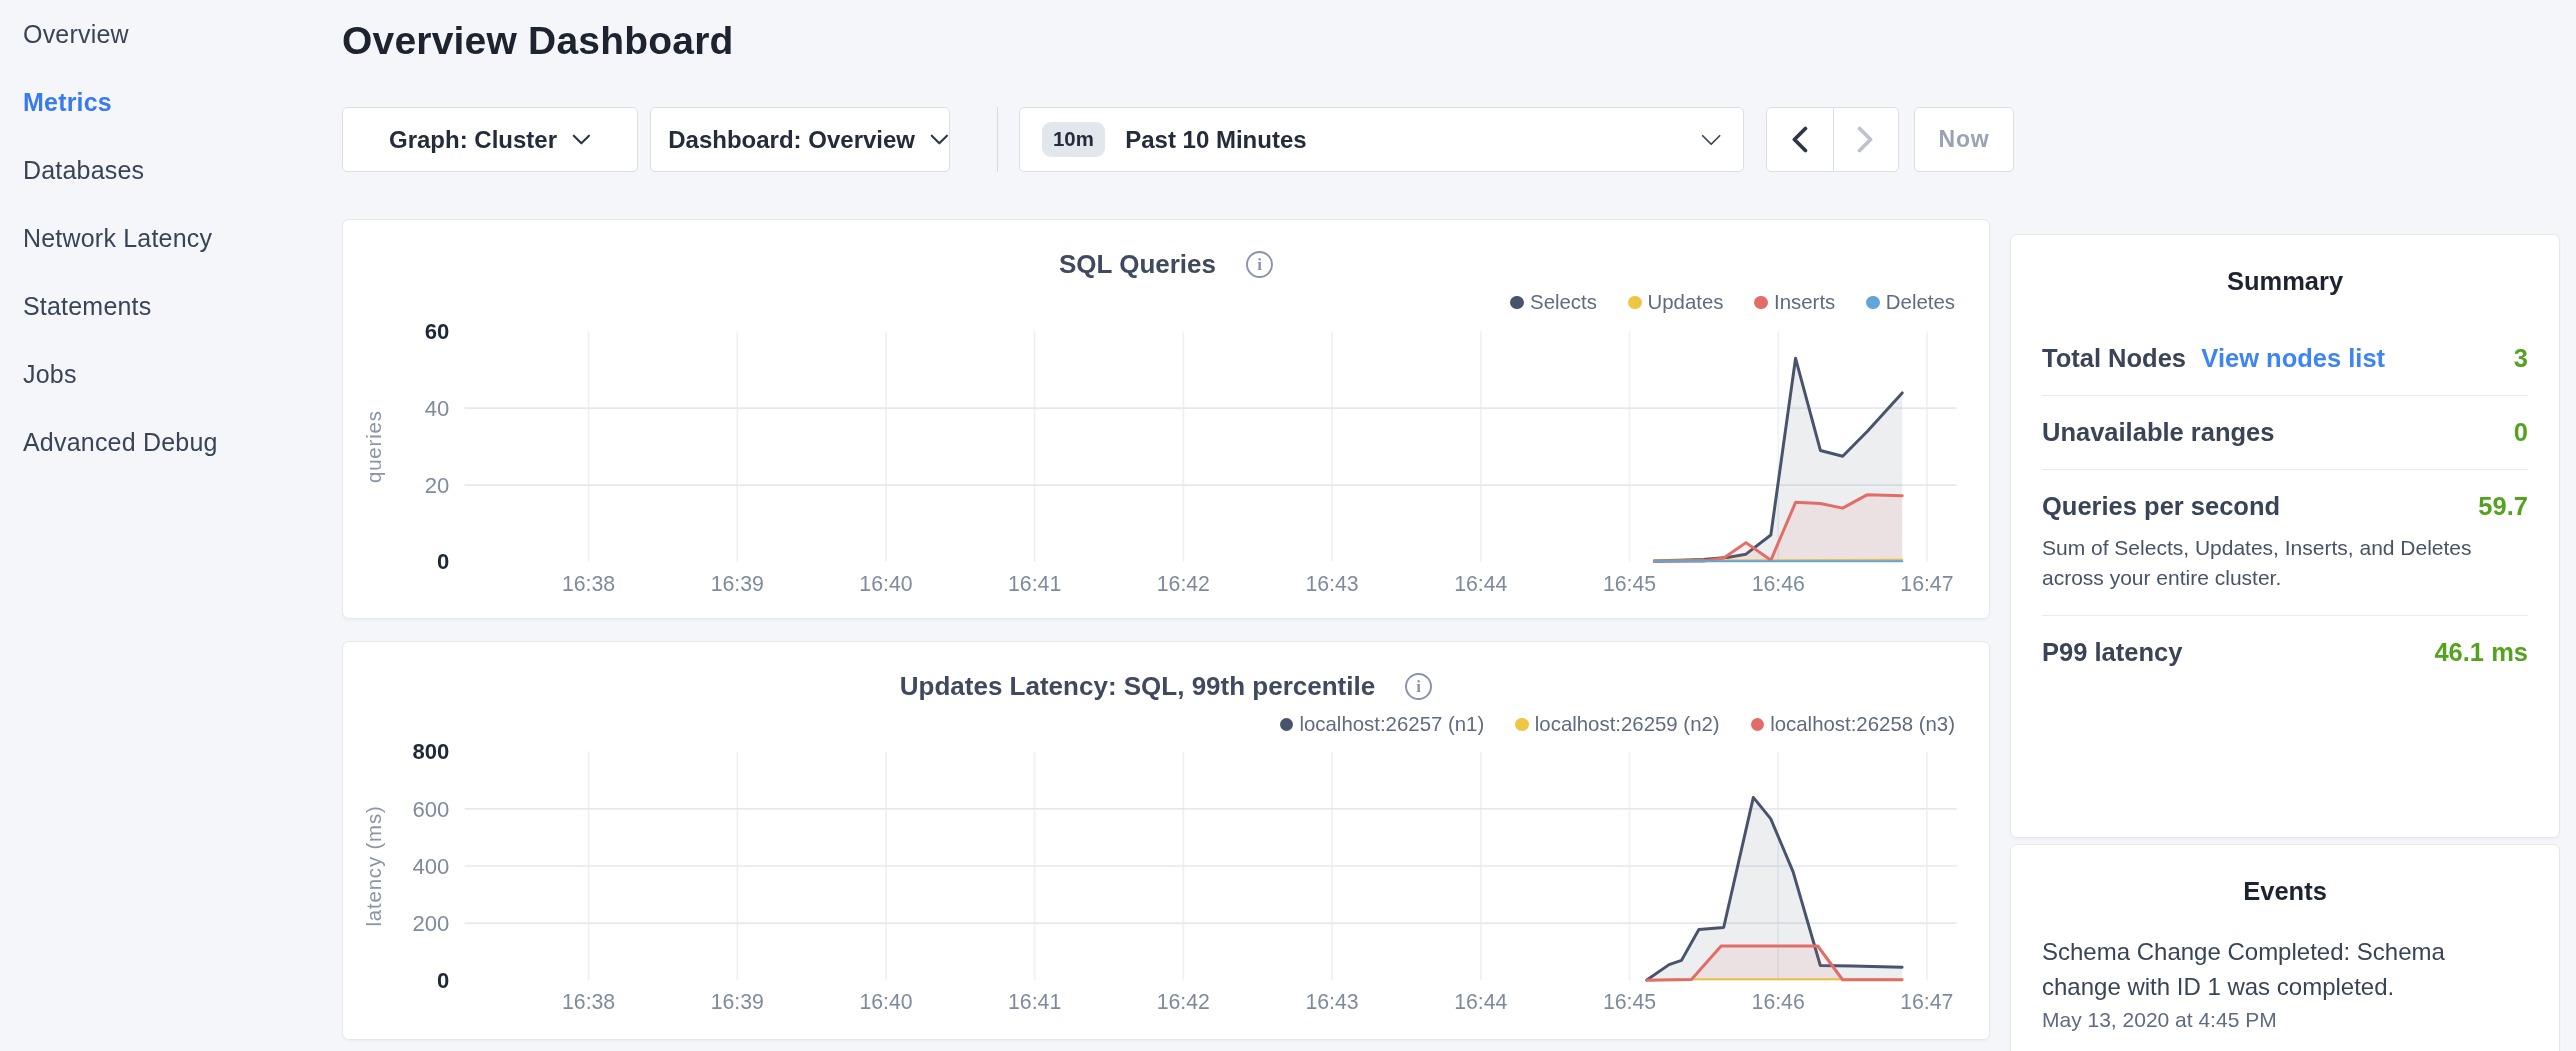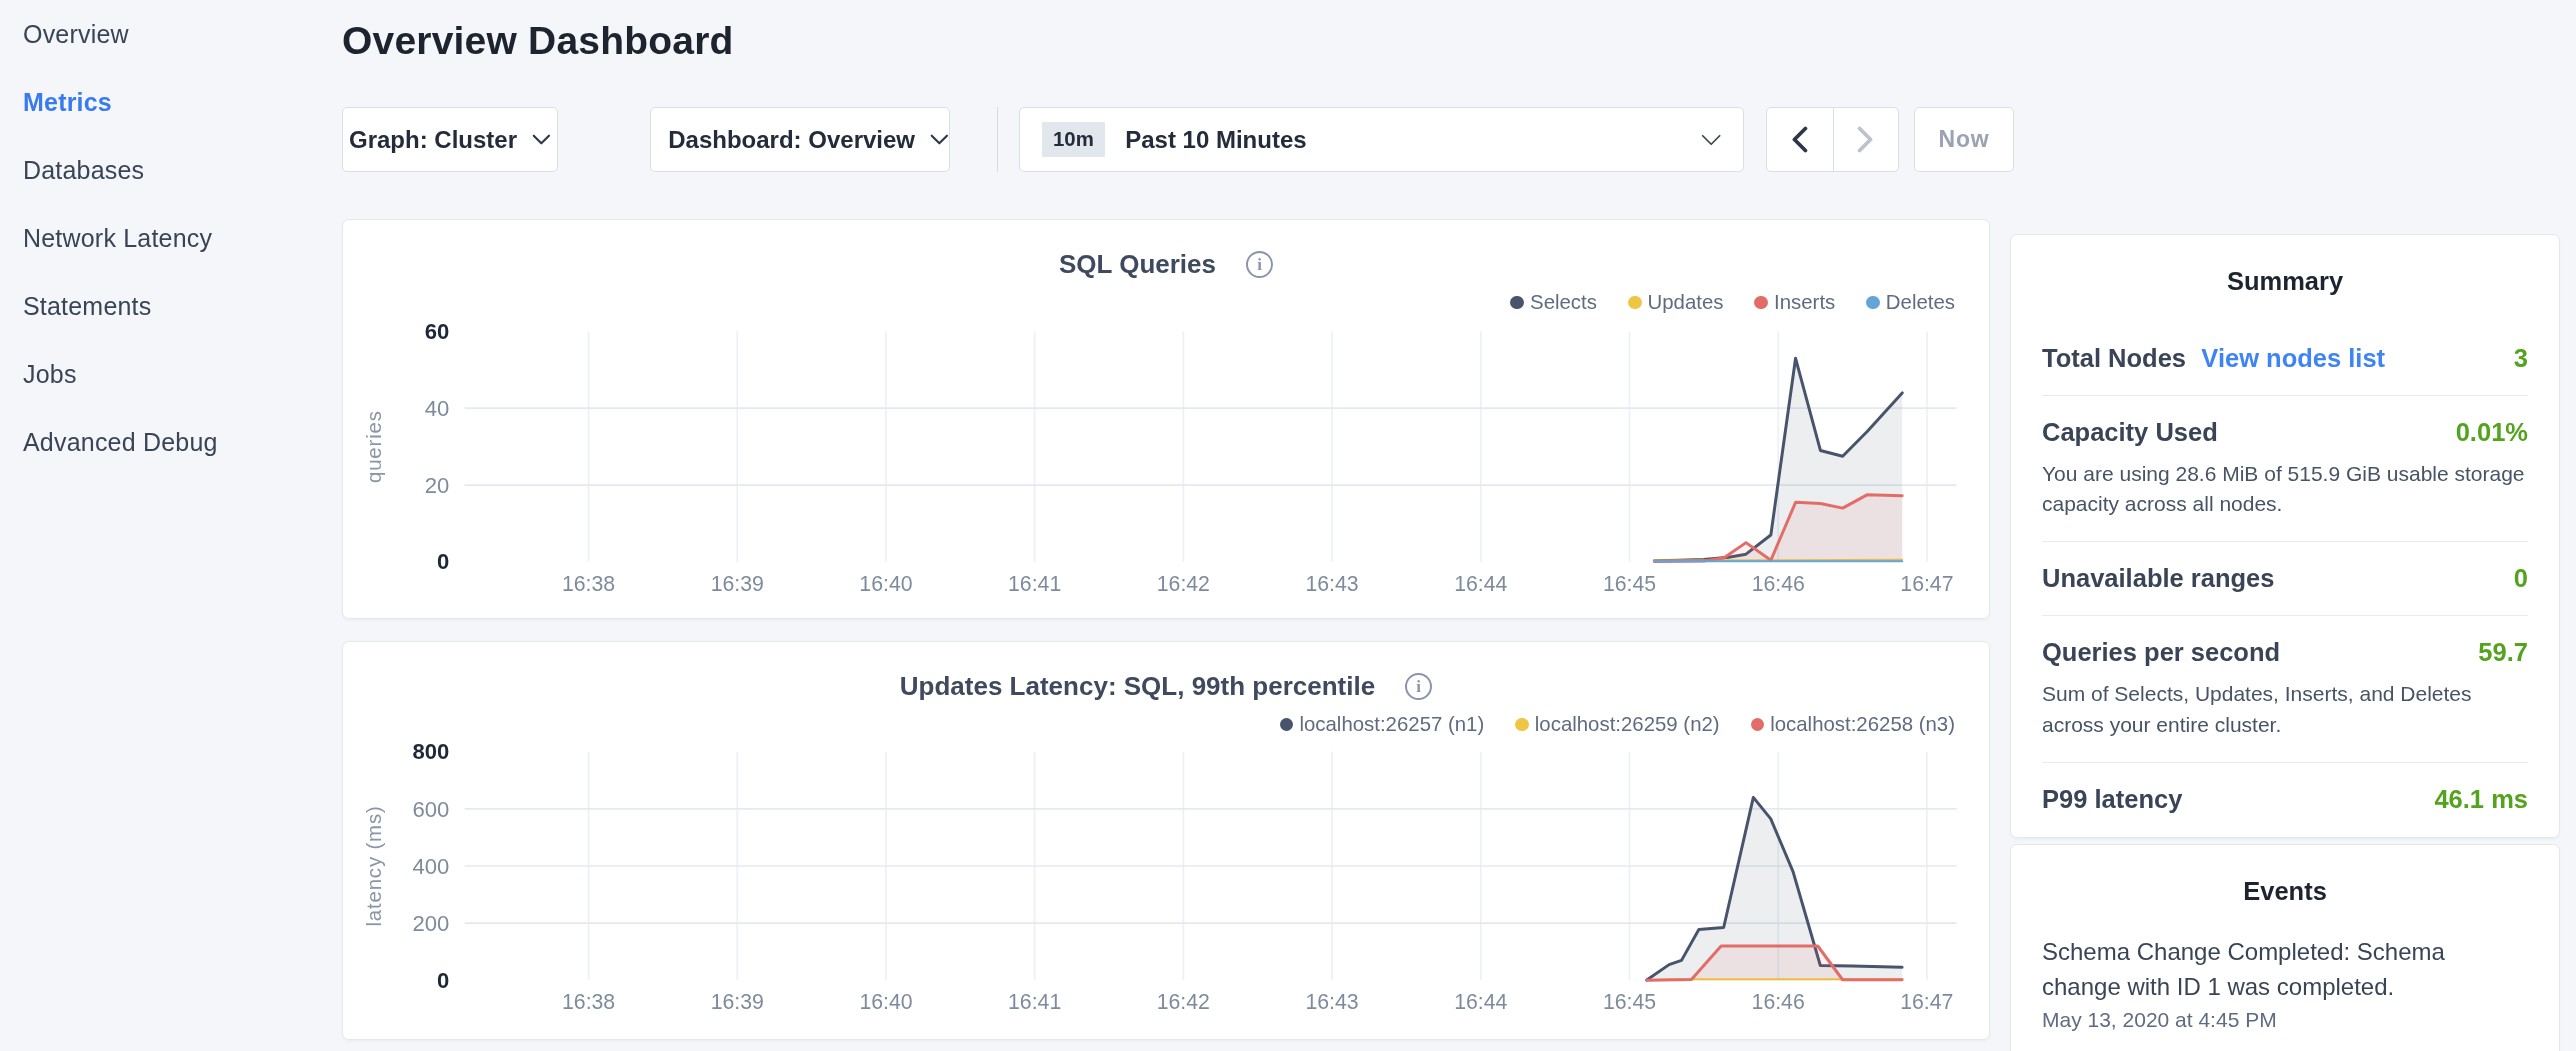--- a/index.html
+++ b/index.html
@@ -26,26 +26,26 @@
     position: absolute; left: 342px; top: 18.7px;
     font-size: 39px; font-weight: 700; color: #1d2430; letter-spacing: 0.2px;
   }
   .controls { position: absolute; left: 0; top: 107px; width: 100%; height: 65px; }
   .ctl {
     position: absolute; top: 0; height: 65px; background: #fff;
     border: 0.9px solid #d9dee7; border-radius: 5.1px;
     display: flex; align-items: center; cursor: pointer;
   }
   .dropdown { justify-content: center; gap: 15.3px; font-size: 24px; font-weight: 700; color: #242c3c; }
-  .dd-graph { left: 342px; width: 216px; }
+  .dd-graph { left: 342px; width: 296px; }
   .dd-dashboard { left: 650px; width: 300px; justify-content: flex-end; }
   .v-divider { position: absolute; left: 997px; top: 0; width: 0.9px; height: 65px; background: #d6dbe3; }
   .time-selector { left: 1019px; width: 725px; padding: 0 22px; gap: 20.4px; }
   .time-badge {
-    background: #e2e6ed; border-radius: 1px; padding: 6px 11px;
+    background: #e2e6ed; border-radius: 9px; padding: 6px 11px;
     font-size: 20.4px; font-weight: 700; color: #242c3c;
   }
   .time-label { font-size: 24px; font-weight: 700; color: #242c3c; flex: 1; }
   .arrow-group { left: 1766px; width: 133px; padding: 0; overflow: hidden; }
   .arrow-btn { width: 66px; height: 100%; display: flex; align-items: center; justify-content: center; cursor: pointer; }
   .arrow-btn + .arrow-btn { border-left: 0.9px solid #d9dee7; }
   .now-btn { left: 1914px; width: 100px; justify-content: center; font-size: 23px; font-weight: 700; color: #9aa3b2; letter-spacing: 0.9px; }
 
   
   .card {
@@ -273,27 +273,20 @@
     <div class="summary-rows">
 
       <div class="summary-row">
         <div class="summary-row-main">
           <span class="summary-label">Total Nodes</span>
           <span class="summary-link">View nodes list</span>
           <span class="summary-value">3</span>
         </div>
       </div>
 
-      <div class="summary-row">
-        <div class="summary-row-main">
-          <span class="summary-label">Capacity Used</span>
-          <span class="summary-value">0.01%</span>
-        </div>
-        <div class="summary-subtext">You are using 28.6 MiB of 515.9 GiB usable storage capacity across all nodes.</div>
-      </div>
 
       <div class="summary-row">
         <div class="summary-row-main">
           <span class="summary-label">Unavailable ranges</span>
           <span class="summary-value">0</span>
         </div>
       </div>
 
       <div class="summary-row">
         <div class="summary-row-main">

